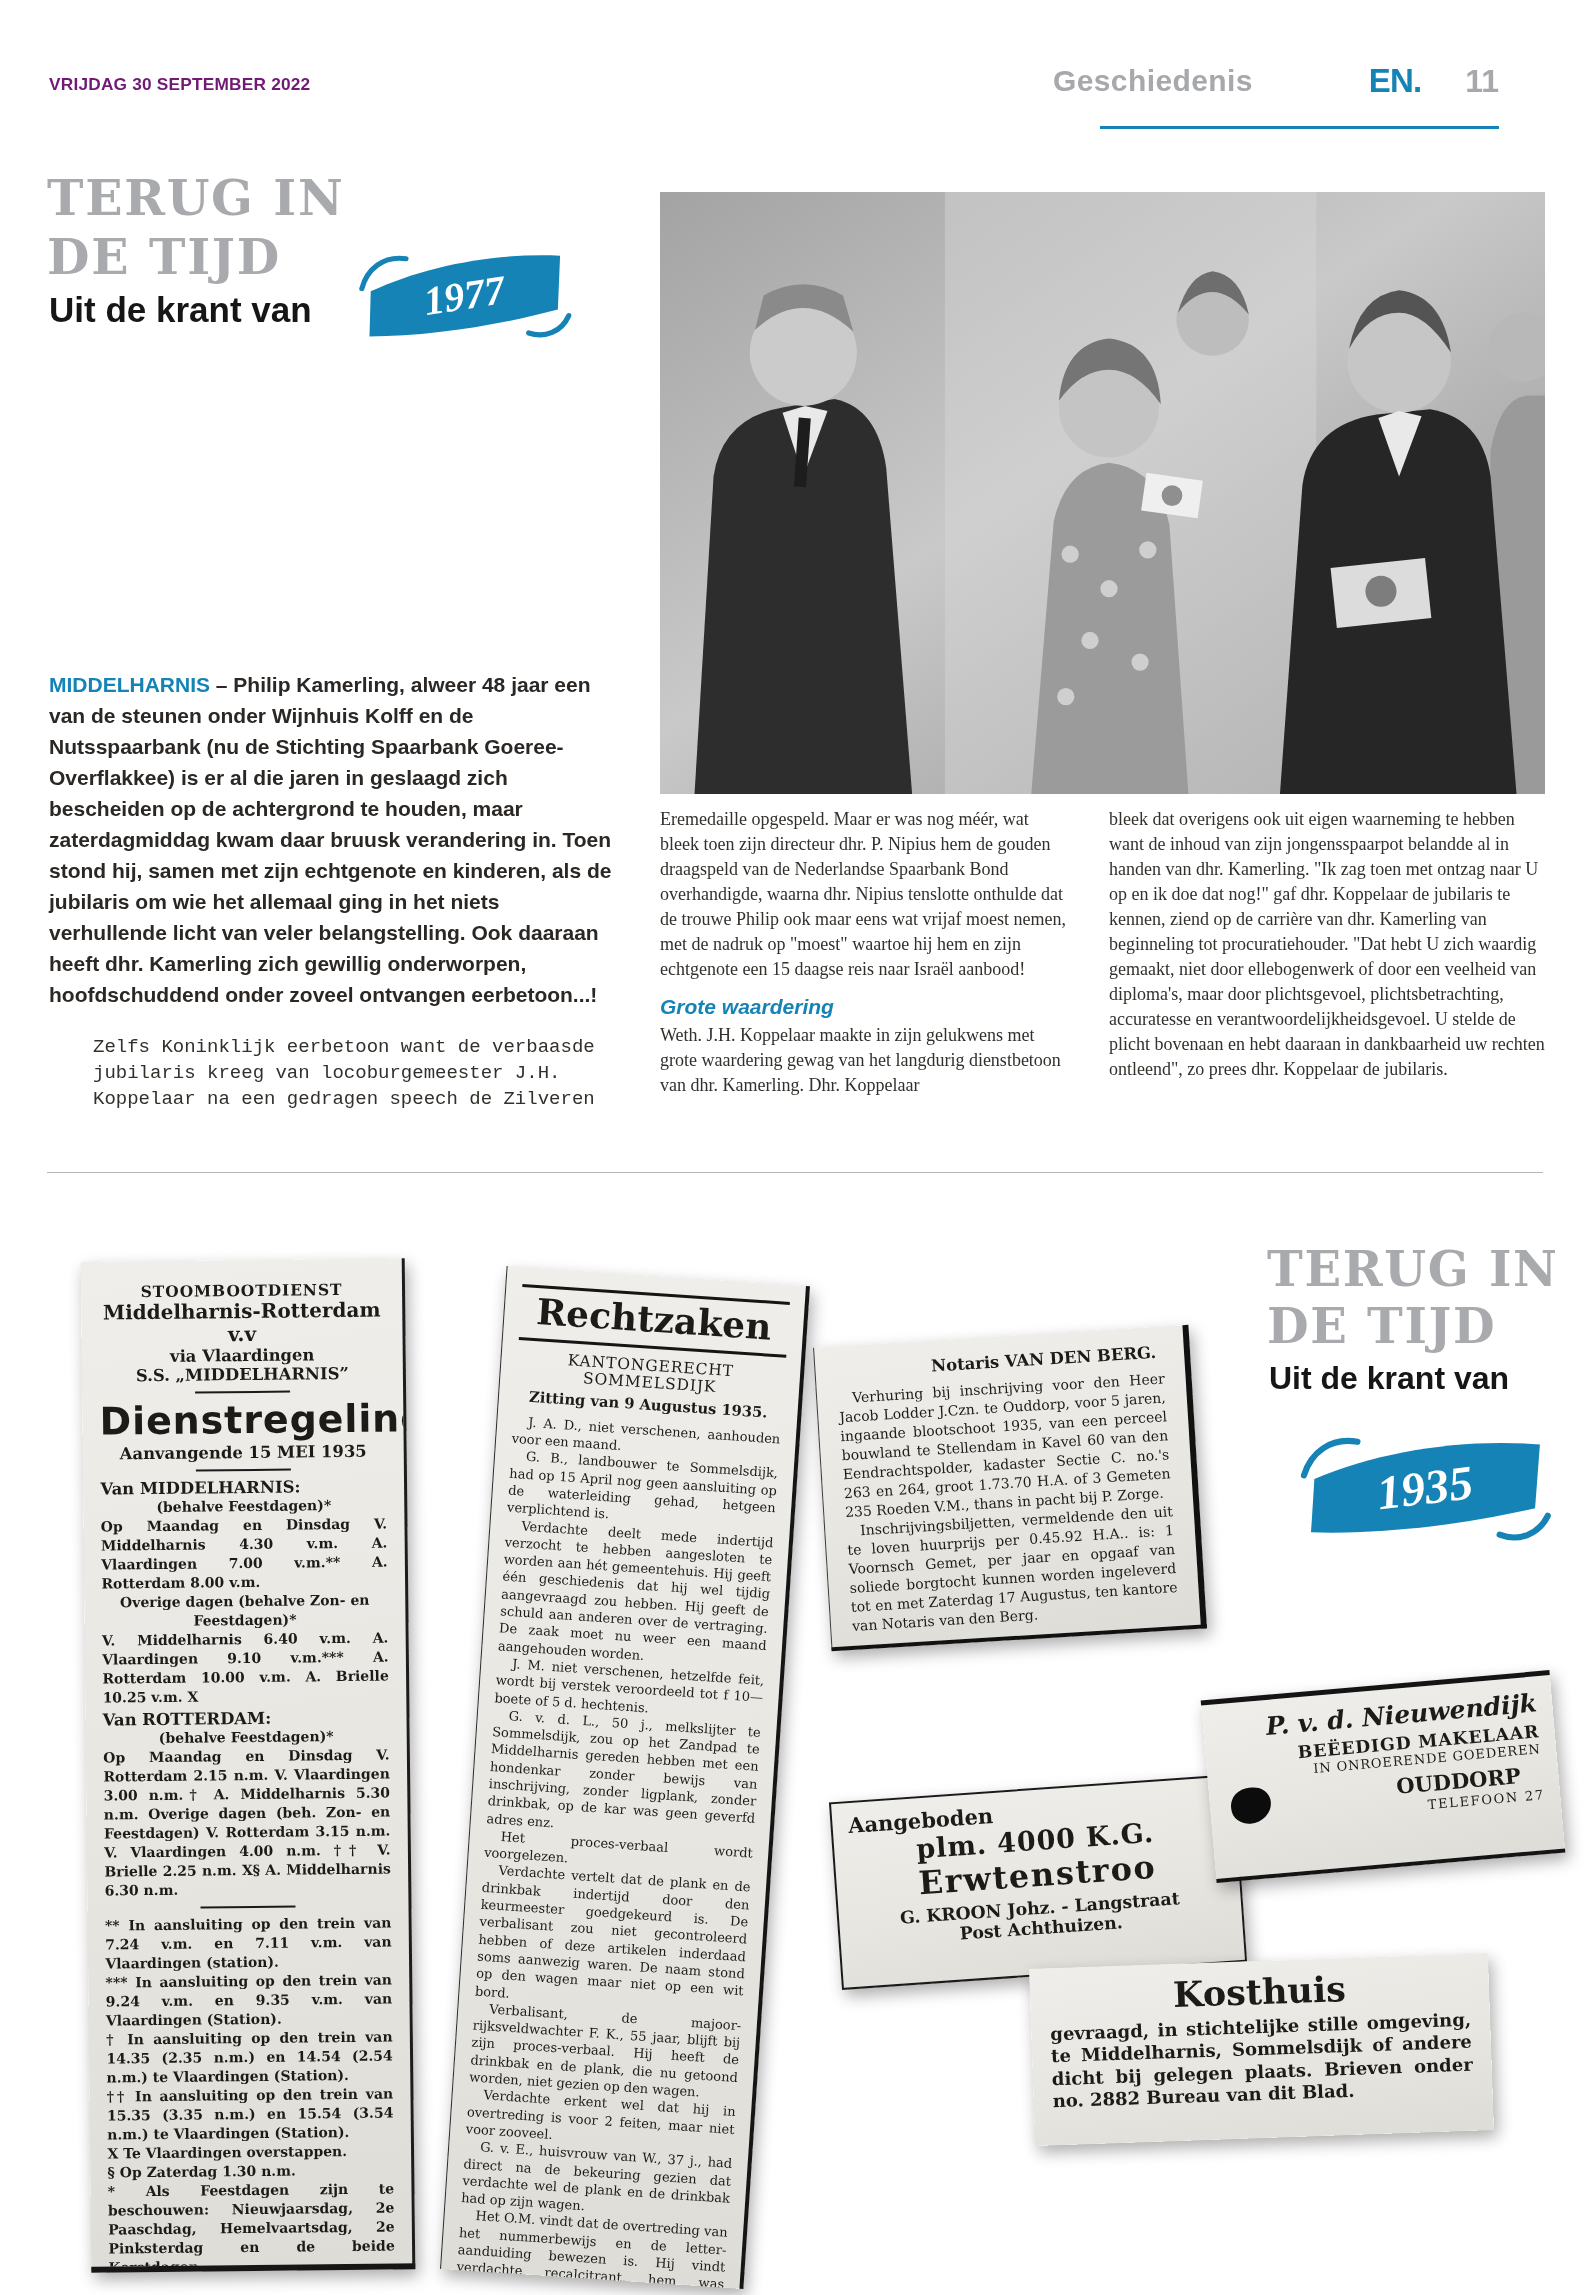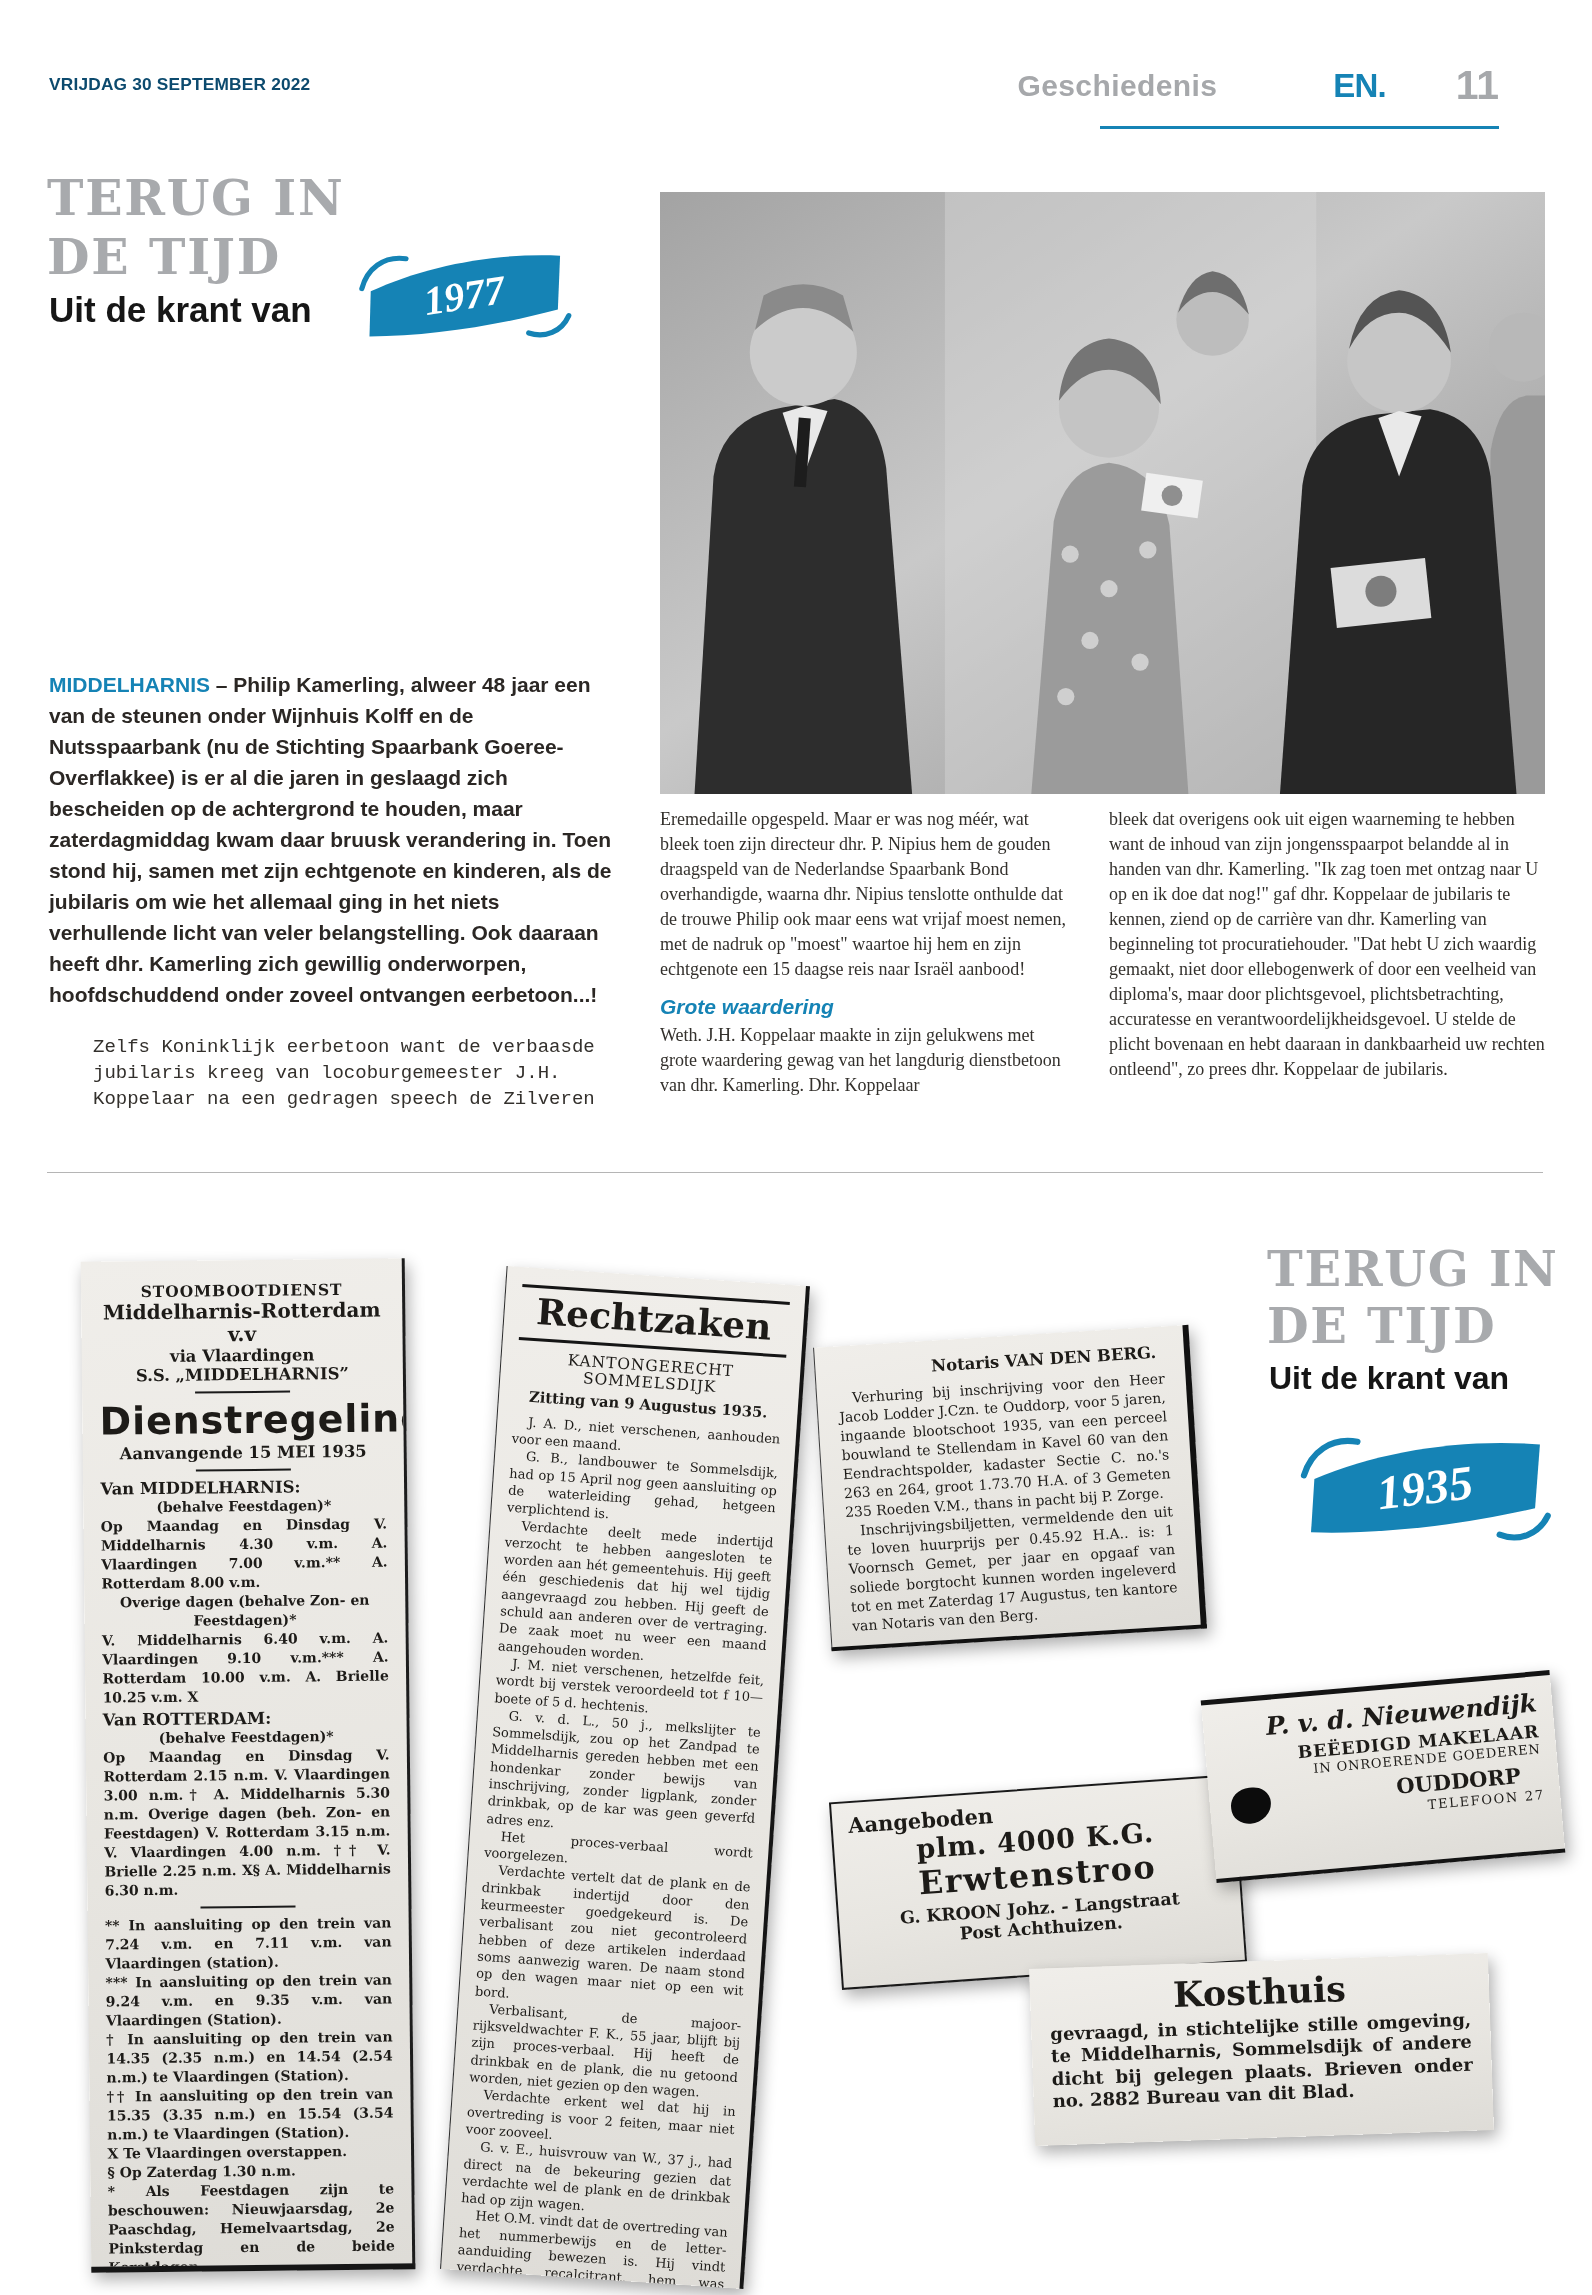--- a/index.html
+++ b/index.html
@@ -1,25 +1,25 @@
 <!DOCTYPE html>
 <html style="font-size:14px"><head>
 <meta charset="utf-8">
 <style>
   html,body{margin:0;padding:0;background:#ffffff;}
   .page{position:relative;width:1592px;height:2295px;background:#fff;overflow:hidden;
         font-family:"Liberation Sans",sans-serif;color:#231f20;}
 
   
-  .date{position:absolute;left:49px;top:74px;font-size:17.3px;font-weight:700;letter-spacing:0.2px;color:#0c4a6e;}
+  .date{position:absolute;left:49px;top:74px;font-size:17.3px;font-weight:700;letter-spacing:0.2px;color:#701a75;}
   .masthead{position:absolute;left:1100px;top:62px;width:399px;display:flex;align-items:center;justify-content:flex-end;gap:44px;}
   .masthead .section{font-size:30px;font-weight:700;color:#a6a8ab;letter-spacing:0.4px;}
   .masthead .vdiv{width:1.7px;height:31px;background:#c9cacc;margin:0 14px;}
   .masthead .brand{font-size:33px;font-weight:700;color:#1583b5;letter-spacing:-0.9px;}
-  .masthead .pageno{font-size:41px;font-weight:700;color:#a6a8ab;margin-left:26px;}
+  .masthead .pageno{font-size:32px;font-weight:700;color:#a6a8ab;}
   .blue-rule{position:absolute;left:1100px;top:126px;width:399px;height:2.6px;background:#1583b5;}
 
   
   .retro-title{font-family:"DejaVu Serif",serif;font-weight:700;color:#a8aaad;letter-spacing:1.7px;}
   .retro1-title{position:absolute;left:47px;top:169px;font-size:49px;line-height:59px;}
   .retro1-sub{position:absolute;left:49px;top:290px;font-size:35px;font-weight:700;color:#161616;}
   .ribbon{position:absolute;}
   .ribbon-1977{left:356px;top:240px;width:216px;height:114px;transform:rotate(-5deg);}
   .retro2-title{position:absolute;left:1267px;top:1241px;font-size:48px;line-height:57px;}
   .retro2-sub{position:absolute;left:1269px;top:1360px;font-size:32px;font-weight:700;color:#161616;}

